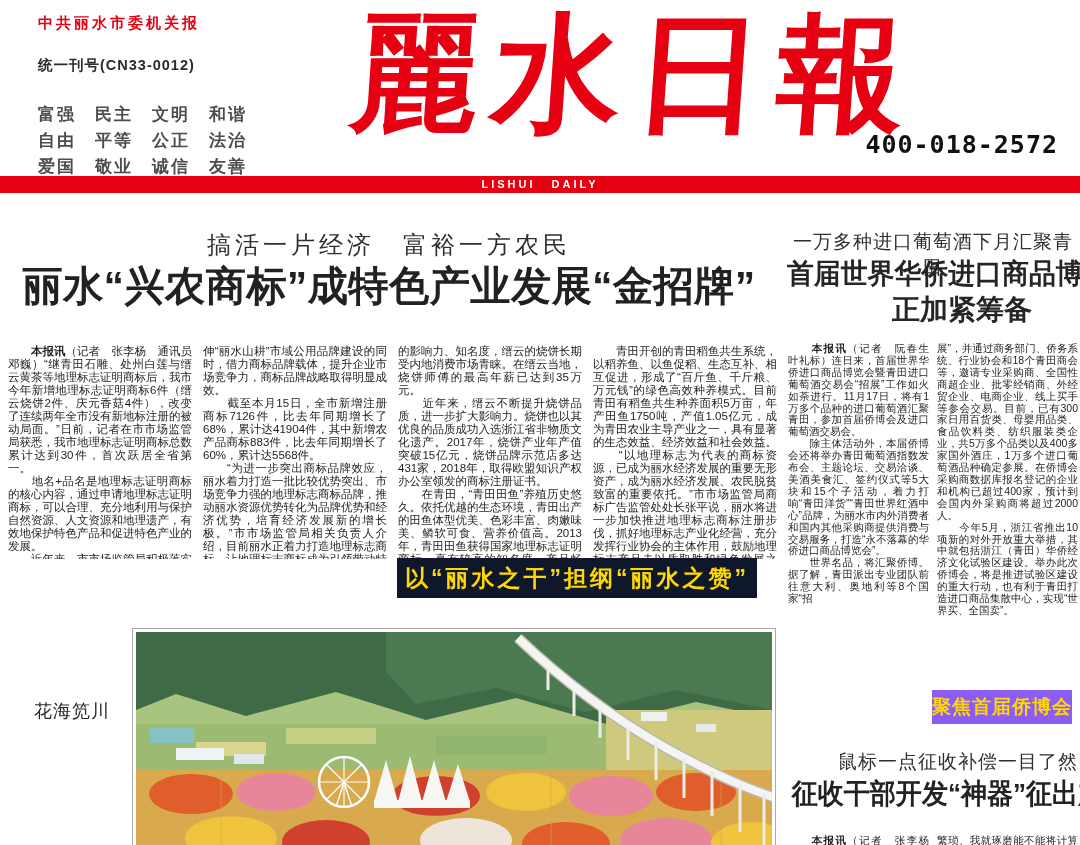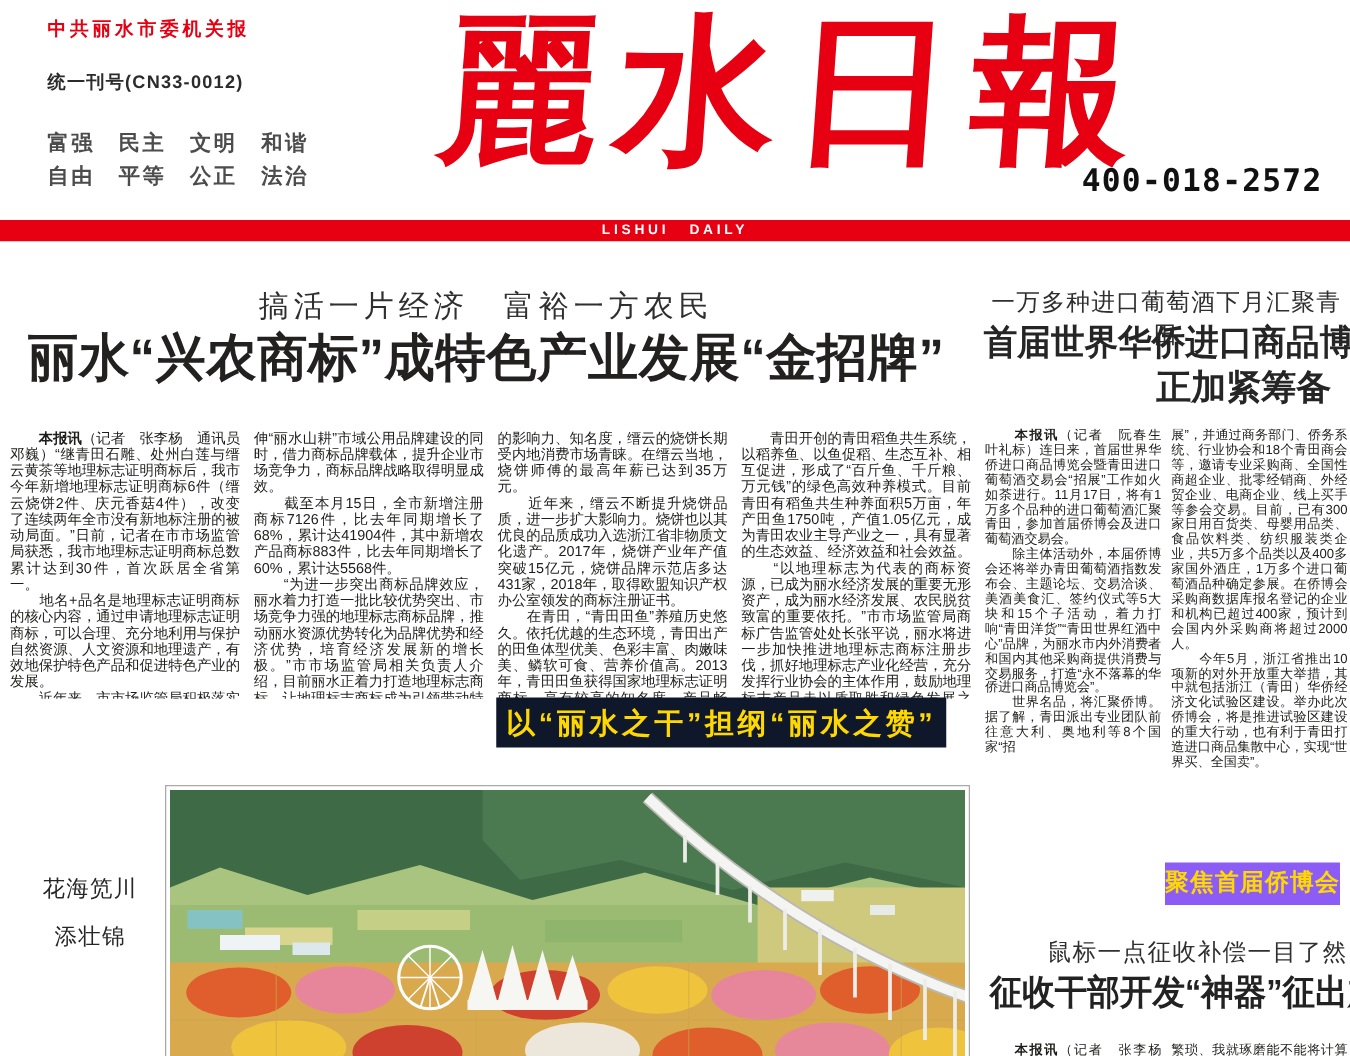--- a/index.html
+++ b/index.html
@@ -38,21 +38,21 @@
            line-height:38px;letter-spacing:1px;}
   .frame{left:132px;top:628px;width:644px;height:240px;background:#fff;border:1px solid #a9a9a9;
          padding:3px;box-sizing:border-box;}
   .frame svg{display:block;width:636px;height:232px;}
 
   
   .r-kicker{left:788px;top:229px;width:290px;text-align:center;font-size:19px;color:#2f2f2f;
             letter-spacing:1px;}
   .r-h1{left:781px;top:255px;width:298px;text-align:center;font-size:28px;font-weight:600;
         color:#252525;transform:scaleX(0.96);white-space:nowrap;}
-  .r-h2{left:787px;top:291px;width:278px;text-align:right;font-size:28px;font-weight:600;
+  .r-h2{left:754px;top:291px;width:278px;text-align:right;font-size:28px;font-weight:600;
         color:#252525;}
   .rcol{top:343px;width:141px;overflow:hidden;font-size:10.5px;line-height:11.9px;
         text-align:justify;color:#1d1d1b;}
   .rcol .para{margin:0;}
   .ra{left:788px;height:384px;} .rb{left:937px;height:336px;}
   .badge{left:932px;top:690px;width:140px;height:34px;background:#8b5cf6;color:#ffd800;
          font-size:19px;font-weight:bold;text-align:center;line-height:34px;letter-spacing:1px;}
 
   
   .b-kicker{left:788px;top:749px;width:290px;text-align:right;font-size:19px;color:#2f2f2f;
@@ -67,20 +67,21 @@
 </head>
 <body>
 
 <div class="page">
 
   <div class="abs organ">中共丽水市委机关报</div>
   <div class="abs issue">统一刊号(CN33-0012)</div>
   <div class="abs values">
     <div>富强　民主　文明　和谐</div>
     <div>自由　平等　公正　法治</div>
+    <div>爱国　敬业　诚信　友善</div>
   </div>
   <div class="abs masthead">麗水日報</div>
   <div class="abs phone">400-018-2572</div>
   <div class="abs redbar">
     <span>LISHUI DAILY</span>
   </div>
 
   <div class="abs m-kicker">搞活一片经济　富裕一方农民</div>
   <div class="abs m-headline">丽水“兴农商标”成特色产业发展“金招牌”</div>
   <div class="abs col c1">
@@ -99,21 +100,20 @@
       <p class="para">　　在青田，“青田田鱼”养殖历史悠久。依托优越的生态环境，青田出产的田鱼体型优美、色彩丰富、肉嫩味美、鳞软可食、营养价值高。2013年，青田田鱼获得国家地理标志证明商标、享有较高的知名度，产品畅销，市场供不应求。</p>
     </div>
   <div class="abs col c4">
       <p class="para">　　青田开创的青田稻鱼共生系统，以稻养鱼、以鱼促稻、生态互补、相互促进，形成了“百斤鱼、千斤粮、万元钱”的绿色高效种养模式。目前青田有稻鱼共生种养面积5万亩，年产田鱼1750吨，产值1.05亿元，成为青田农业主导产业之一，具有显著的生态效益、经济效益和社会效益。</p>
       <p class="para">　　“以地理标志为代表的商标资源，已成为丽水经济发展的重要无形资产，成为丽水经济发展、农民脱贫致富的重要依托。”市市场监管局商标广告监管处处长张平说，丽水将进一步加快推进地理标志商标注册步伐，抓好地理标志产业化经营，充分发挥行业协会的主体作用，鼓励地理标志产品走以质取胜和绿色发展之路。</p>
     </div>
   <div class="abs banner">以“丽水之干”担纲“丽水之赞”</div>
 
   <div class="abs caption">
     <div>花海笕川</div>
-    <div>添壮锦</div>
   </div>
   <div class="abs frame">
     <svg viewBox="0 0 636 232" preserveAspectRatio="none">
 
       <rect x="0" y="0" width="636" height="232" fill="#a8c47e"></rect>
 
       <path d="M0,0 H636 V86 L560,70 L470,92 L380,66 L290,88 L200,60 L110,84 L40,62 L0,78 Z" fill="#3e6a46"></path>
       <path d="M250,0 H636 V78 L540,58 L450,80 L360,56 L280,72 L250,40 Z" fill="#4e7c54" opacity="0.85"></path>
 
       <rect x="470" y="78" width="166" height="70" fill="#cfc97e"></rect>

